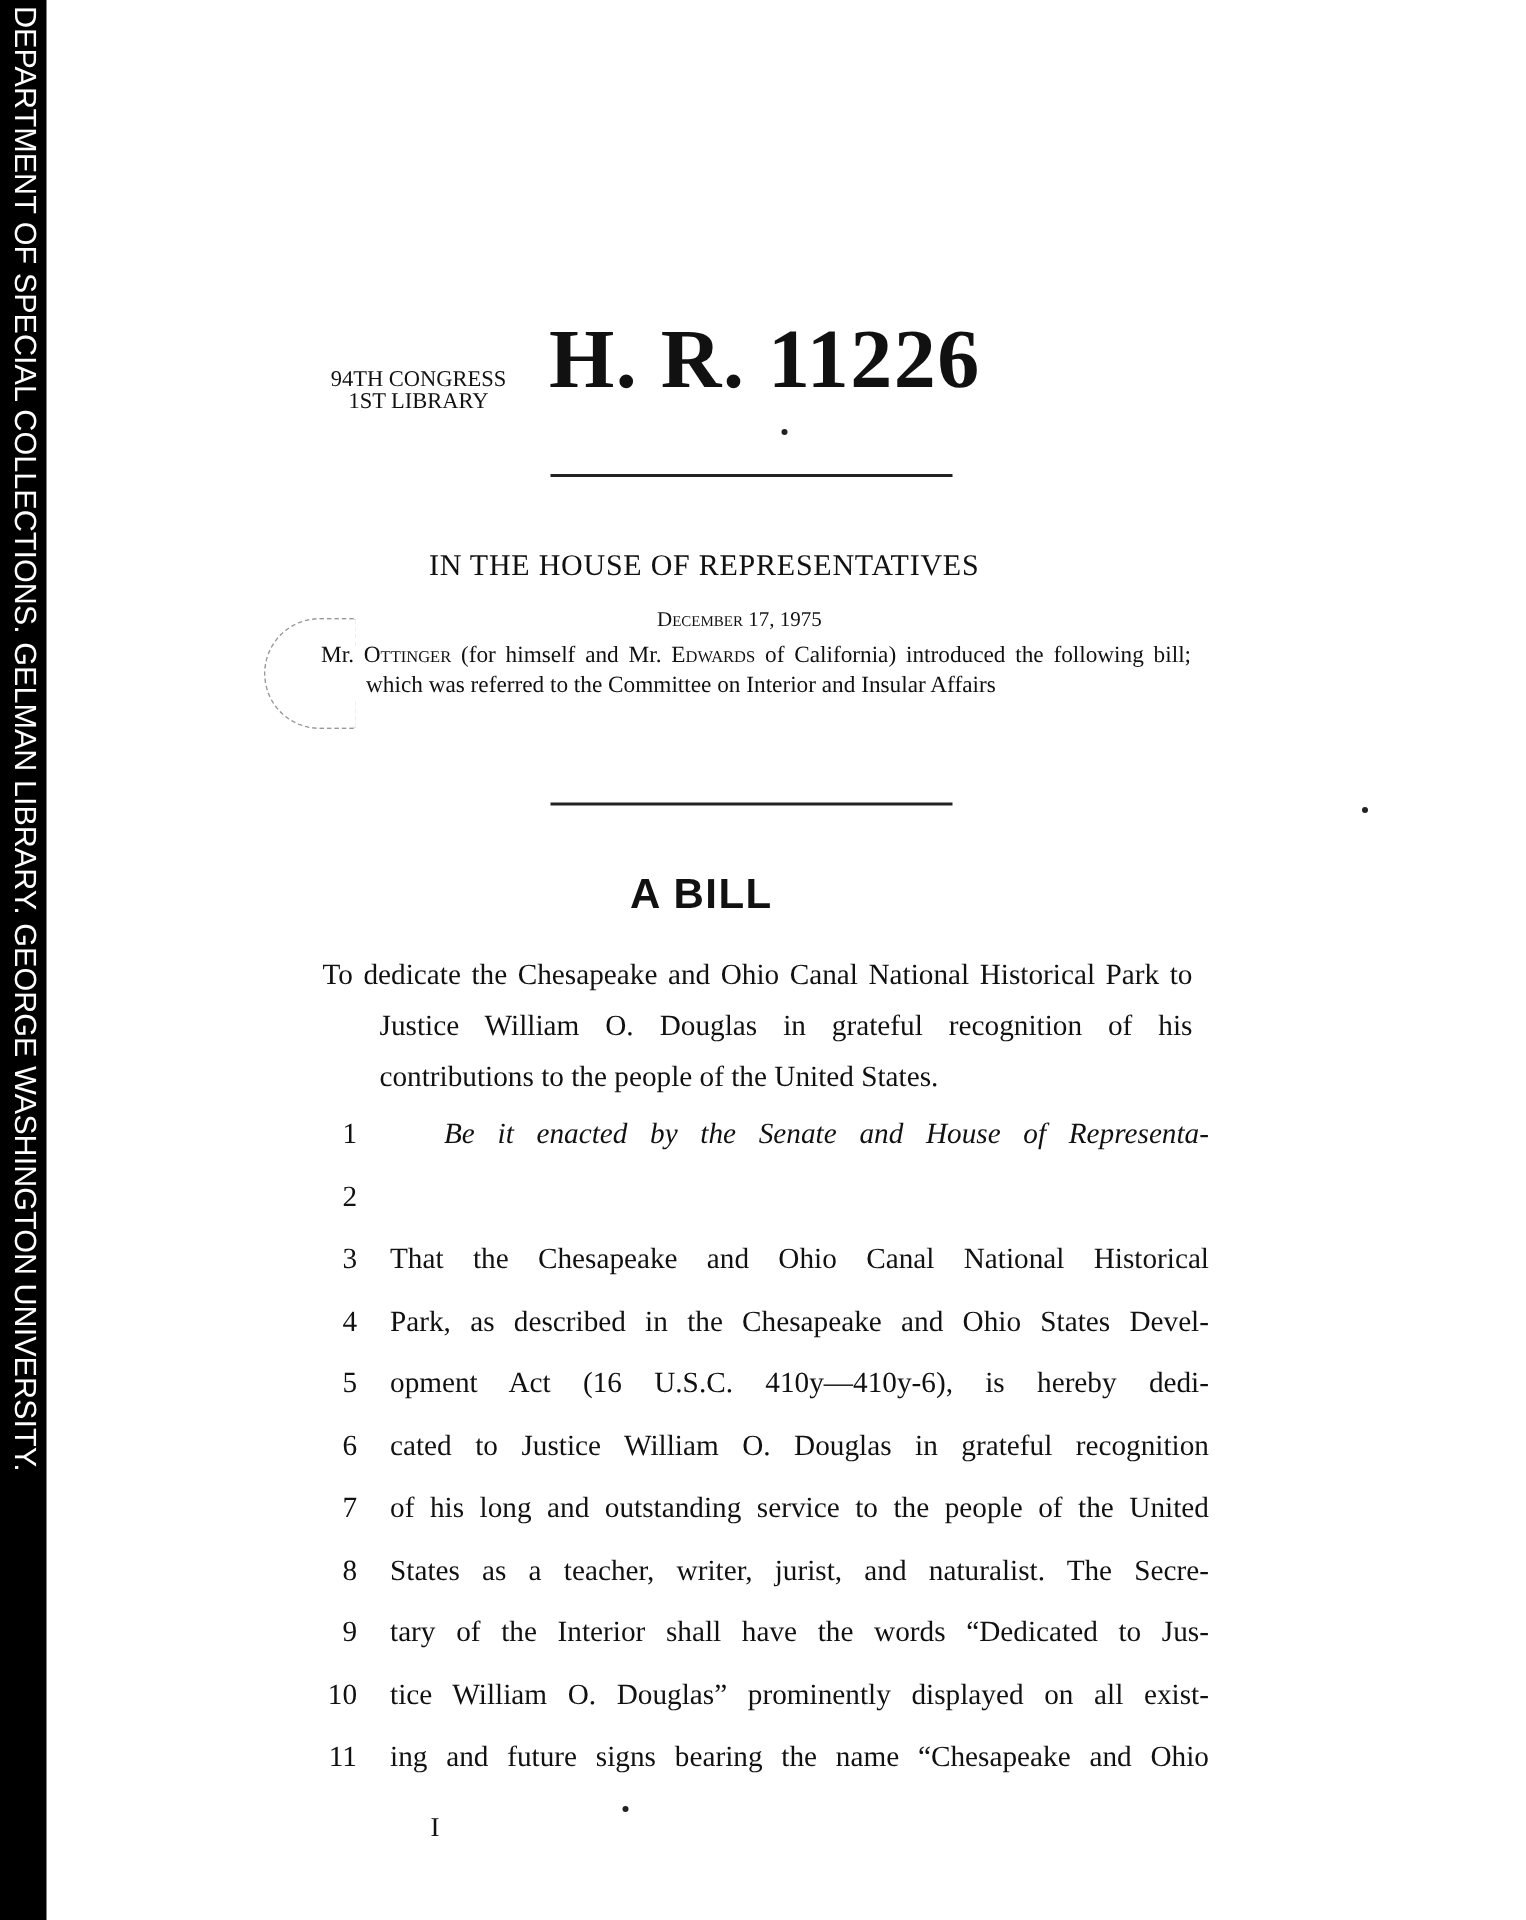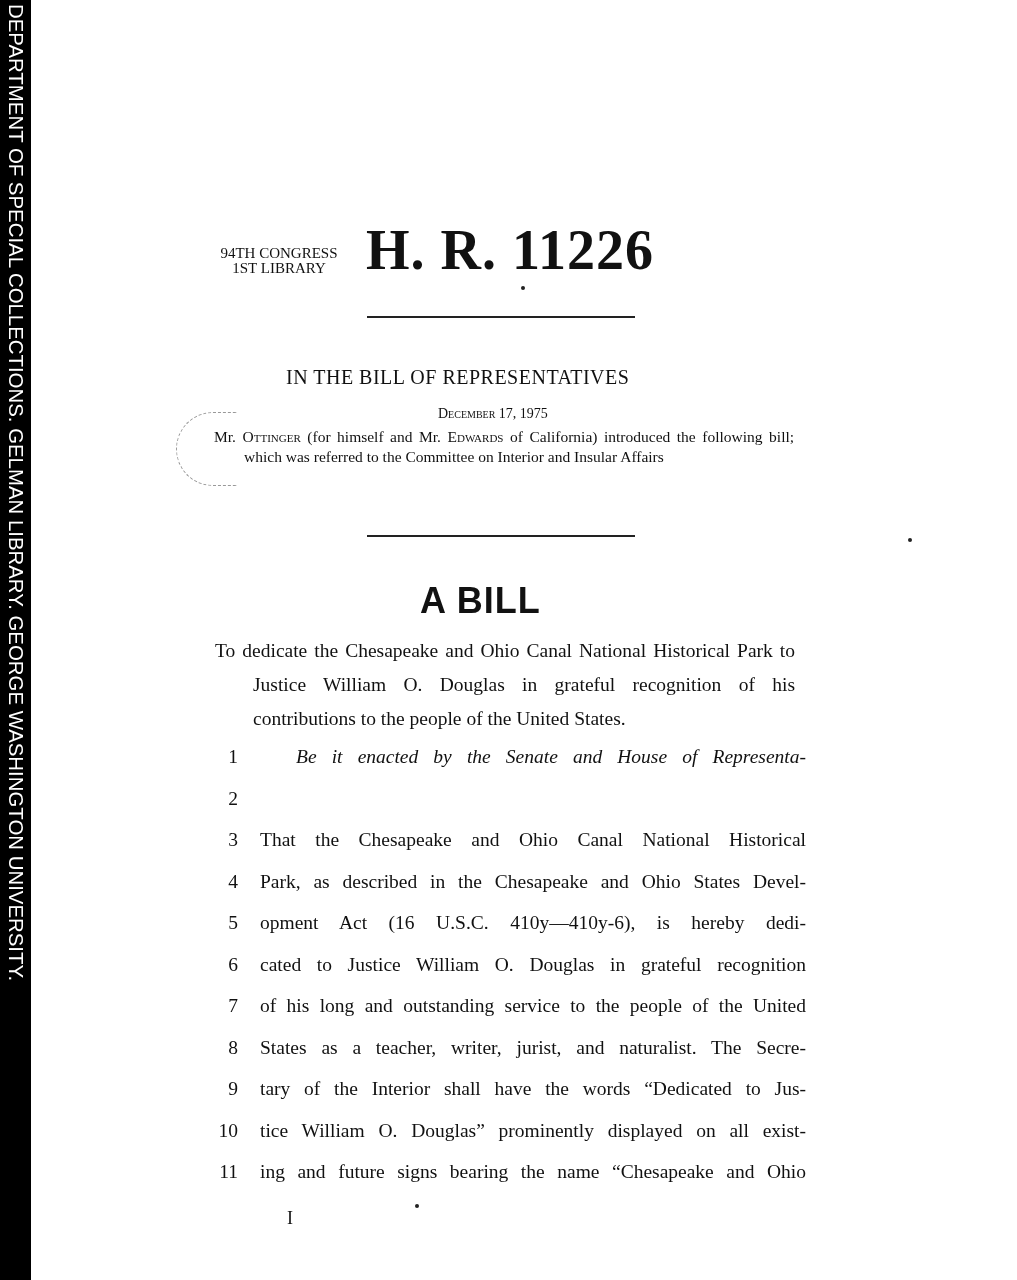--- a/index.html
+++ b/index.html
@@ -16,21 +16,21 @@
     writing-mode: vertical-rl;
     font-family: "Liberation Sans", "DejaVu Sans", sans-serif;
     color: #fff; font-size: 20.4px; letter-spacing: 0px; white-space: nowrap; line-height: 27px;
   }
   .congress {
     position: absolute; left: 204px; top: 218px; width: 150px; text-align: center;
     font-size: 15px; line-height: 15px; margin-top: 28px;
   }
   .congress .sc { font-variant: small-caps; }
   .bill-number {
-    position: absolute; left: 366px; top: 220px;
+    position: absolute; left: 366px; top: 210px;
     font-size: 56px; font-weight: bold; letter-spacing: 1px; line-height: 60px;
     font-family: "Liberation Serif", "DejaVu Serif", serif;
   }
   .rule { position: absolute; height: 2px; background: #222; }
   .rule1 { left: 367px; top: 316px; width: 268px; }
   .rule2 { left: 367px; top: 535px; width: 268px; }
   .house {
     position: absolute; left: 286px; top: 366px; width: 440px;
     font-size: 20px; letter-spacing: 0.5px; white-space: nowrap;
   }
@@ -40,21 +40,21 @@
   }
   .intro {
     position: absolute; left: 214px; top: 427px; width: 580px;
     font-size: 15.5px; line-height: 20px; text-align: justify;
   }
   .intro p { margin: 0; text-indent: -30px; padding-left: 30px; }
   .intro .sc { font-variant: small-caps; }
   .a-bill {
     position: absolute; left: 420px; top: 580px;
     font-family: "Liberation Sans", "DejaVu Sans", sans-serif;
-    font-size: 36px; font-weight: bold; letter-spacing: 1px;
+    font-size: 28px; font-weight: bold; letter-spacing: 1px;
   }
   .title {
     position: absolute; left: 215px; top: 634px; width: 580px;
     font-size: 19.5px; line-height: 34px; text-align: justify;
   }
   .title p { margin: 0; padding-left: 38px; text-indent: -38px; }
   .lines { position: absolute; left: 210px; top: 742px; width: 600px; }
   .line {
     position: relative; height: 41.5px; font-size: 19.5px; line-height: 30px;
   }
@@ -78,21 +78,21 @@
     <span>94TH</span>
     <span>CONGRESS</span>
   </div>
   <div class="sc">1ST LIBRARY</div>
 </div>
 
 <div class="bill-number">H. R. 11226</div>
 
 <div class="rule rule1"></div>
 
-<div class="house">IN THE BILL OF REPRESENTATIVES</div>
+<div class="house">IN THE HOUSE OF REPRESENTATIVES</div>
 
 <div class="date">December 17, 1975</div>
 
 <div class="mark" style="left:176px; top:412px; width:60px; height:72px;"></div>
 
 <div class="intro">
   <p>
     <span>Mr.</span>
     <span class="sc">Ottinger</span>
     <span>(for himself and Mr.</span>

